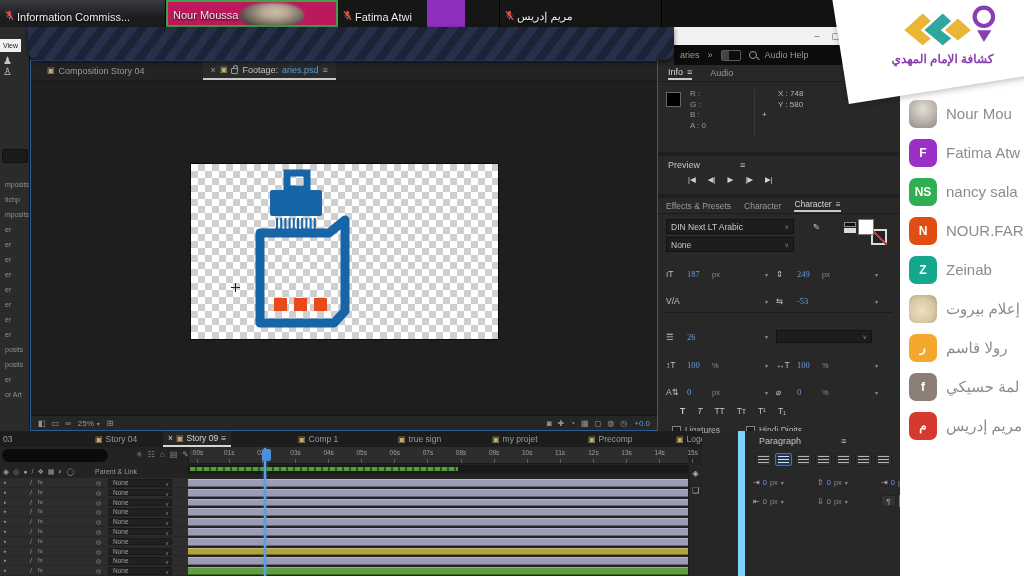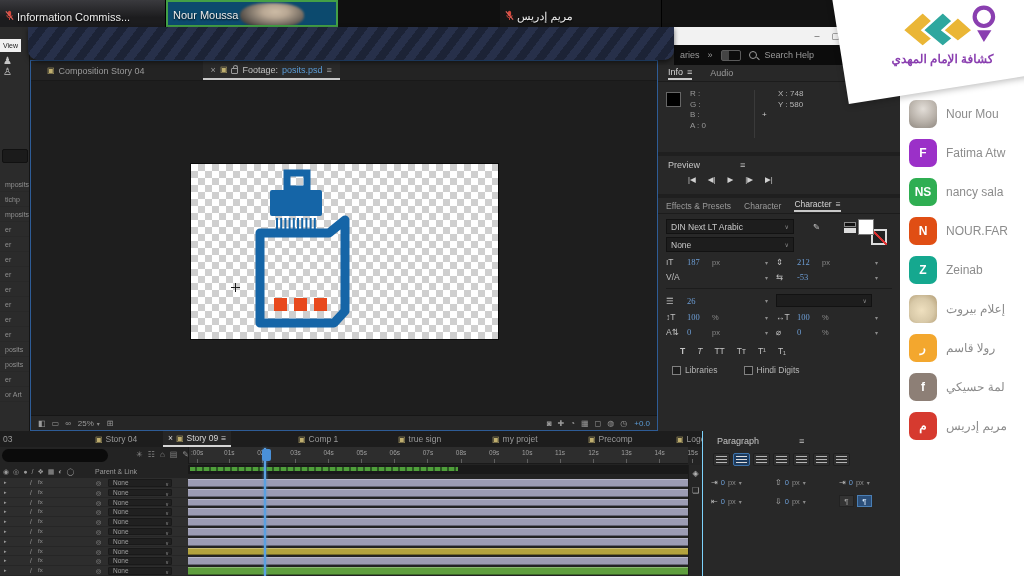--- a/index.html
+++ b/index.html
@@ -2,38 +2,38 @@
 <html><head>
 <meta charset="utf-8">
 <style>
   *{box-sizing:border-box;margin:0;padding:0}
   html,body{background:#000;font-family:"Liberation Sans",sans-serif;}
   .stage{position:relative;width:1024px;height:576px;overflow:hidden;background:#000;}
 
   
   .video-strip{position:absolute;left:0;top:0;width:900px;height:27px;background:#101010;}
   .vtile{position:absolute;top:0;height:27px;background:linear-gradient(180deg,#3a3a3e 0,#1c1c1e 65%);border-right:1px solid #000;overflow:hidden;}
-  .vtile.active{border:2px solid #43a047;background:#0c4a6e;}
+  .vtile.active{border:2px solid #43a047;background:#be185d;}
   .vtile.plain2,.vtile.purple{background:#161616;}
   .blob{position:absolute;right:32px;top:1px;width:64px;height:25px;border-radius:45%;background:radial-gradient(ellipse at 55% 35%,#cdbCA6 0,#b9a894 25%,#6d655c 60%,#2a2622 90%);filter:blur(1px);}
   .pblock{position:absolute;right:34px;top:0;width:38px;height:27px;background:#8e2fc0;}
   .vlabel{position:absolute;left:5px;bottom:4px;display:flex;align-items:center;gap:3px;font-size:11px;color:#ececec;text-shadow:0 1px 2px #000;white-space:nowrap;}
   .vfill{position:absolute;left:662px;top:0;width:238px;height:27px;background:#131313;}
 
   
   .sidebar{position:absolute;left:900px;top:0;width:124px;height:576px;background:#fff;}
   .wedge{position:absolute;left:-62px;top:-34px;width:215px;height:122px;background:#fff;transform:rotate(-9deg);box-shadow:0 2px 6px rgba(0,0,0,.25);}
   .org-emblem{position:absolute;top:0px;left:-8px;width:120px;height:52px;}
   .org-name{position:absolute;top:52px;left:-40px;width:165px;text-align:center;color:#8a3fb0;font-weight:bold;font-size:12px;direction:rtl;}
   .plist{position:absolute;top:94px;left:9px;width:140px;}
   .prow{display:flex;align-items:center;gap:9px;height:39px;}
   .pava{width:28px;height:28px;border-radius:7px;color:#fff;font-weight:bold;font-size:12px;display:flex;align-items:center;justify-content:center;flex:0 0 28px;}
   .pava.ph-gray{background:radial-gradient(circle at 50% 32%,#e3ded8 0,#b9b2aa 55%,#8f8880 100%);}
   .pava.ph-beige{background:radial-gradient(circle at 45% 55%,#efe0bf 0,#d8c9a8 55%,#b09a72 100%);}
-  .pname{font-size:12px;color:#8c8c8c;white-space:nowrap;}
+  .pname{font-size:15px;color:#8c8c8c;white-space:nowrap;}
 
   
   .ae{position:absolute;left:0;top:27px;width:900px;height:549px;background:#262626;}
   .banner{position:absolute;left:28px;top:0;width:646px;height:33px;background:repeating-linear-gradient(127deg,#27304a 0 8px,#1c2336 8px 16px);border-radius:0 0 10px 10px;box-shadow:0 2px 5px rgba(0,0,0,.55);z-index:3;}
   .win-strip{position:absolute;left:674px;top:0;width:226px;height:18px;background:#f2f2f2;display:flex;align-items:center;justify-content:flex-end;gap:12px;padding-right:60px;color:#555;font-size:9px;}
   .pinkblock{position:absolute;right:0;top:0;width:52px;height:18px;background:#edd0c6;border-radius:3px;}
   .winbtn{cursor:default;}
   .menu-strip{position:absolute;left:674px;top:18px;width:226px;height:20px;background:#0c0c0c;display:flex;align-items:center;gap:8px;padding-left:6px;color:#9a9a9a;font-size:9px;}
   .ws-box{width:20px;height:11px;border:1px solid #5a5a5a;border-radius:2px;background:linear-gradient(90deg,#444 0 40%,transparent 40%);}
   .search-ic{width:8px;height:8px;border:1px solid #9a9a9a;border-radius:50%;position:relative;}
@@ -85,21 +85,21 @@
   .caret{color:#8a8a8a;font-size:6px;}
   .eyedrop{position:absolute;right:80px;top:8px;color:#c5c5c5;}
   .fillwidget{position:absolute;right:8px;top:5px;width:34px;height:28px;}
   .fw-front{position:absolute;left:0;top:0;width:16px;height:16px;background:#fff;border:1px solid #777;z-index:2;}
   .fw-back{position:absolute;left:13px;top:10px;width:16px;height:16px;background:#222;border:2px solid #ddd;}
   .fw-back::after{content:"";position:absolute;left:-2px;top:-2px;width:16px;height:16px;background:linear-gradient(45deg,transparent 44%,#d33 44% 56%,transparent 56%);}
   .fw-mini{position:absolute;right:44px;top:8px;width:12px;}
   .fw-mini span{display:block;width:12px;height:5px;}
   .fw-mini .m1{background:#111;border:1px solid #888;}
   .fw-mini .m2{background:#ddd;margin-top:1px;}
-  .crow{display:flex;align-items:center;margin-top:5px;}
+  .crow{display:flex;align-items:center;margin-top:17px;}
   .half{width:110px;display:flex;align-items:center;gap:3px;}
   .cicon{color:#c0c0c0;width:18px;font-size:8.5px;}
   .cval{color:#6d9ed6;min-width:22px;font-family:Liberation Serif, serif;}
   .cunit{color:#8a8a8a;font-size:7.5px;}
   .half .caret{margin-left:auto;margin-right:8px;}
   .cdiv{height:1px;background:#1c1c1c;margin:6px 0 1px;}
   .stroke-dd{width:96px;height:13px;background:#1d1d1d;border:1px solid #121212;display:flex;justify-content:flex-end;align-items:center;padding:0 4px;}
   .faux{display:flex;gap:12px;margin:9px 0 0 14px;color:#c5c5c5;}
   .faux .it{font-style:italic;}
   .checks{display:flex;gap:26px;margin:9px 0 0 6px;color:#b5b5b5;font-size:8.5px;}
@@ -130,21 +130,21 @@
   .lcell .fx{position:absolute;left:38px;top:1px;font-size:6px;}
   .lcell .pw{position:absolute;left:96px;top:1px;font-size:6px;}
   .nonedd{position:absolute;left:108px;top:1px;width:64px;height:7.5px;background:#202020;border:1px solid #191919;border-radius:1px;color:#9f9f9f;padding-left:4px;line-height:6.5px;}
   .nonedd .caret{position:absolute;right:2px;top:1px;font-size:5px;}
   .tcell{position:absolute;left:188px;top:0;width:500px;height:100%;}
   .bar{position:absolute;left:0;right:0;top:1px;bottom:1px;box-shadow:inset 0 1px rgba(255,255,255,.28), inset 0 -1px rgba(0,0,0,.35);}
   .playhead{position:absolute;left:264px;top:17px;width:2px;height:128px;background:#5aa0e0;box-shadow:0 0 3px #5aa0e0;z-index:4;}
   .tl-right{position:absolute;right:0;top:34px;width:14px;height:111px;background:#252525;border-left:1px solid #1b1b1b;display:flex;flex-direction:column;align-items:center;gap:8px;padding-top:4px;color:#b5b5b5;font-size:8px;}
 
   
-  .paragraph{position:absolute;left:702px;top:404px;width:198px;height:145px;background:#282828;border-left:1px solid #7dd3fc;color:#9a9a9a;}
+  .paragraph{position:absolute;left:738px;top:404px;width:198px;height:145px;background:#282828;border-left:7px solid #7dd3fc;color:#9a9a9a;}
   .ptitle{display:flex;gap:40px;padding:5px 0 0 14px;font-size:9px;color:#c5c5c5;}
   .aligns{display:flex;gap:3px;margin:7px 0 0 10px;}
   .al-btn{width:17px;height:13px;background:#2e2e2e;border:1px solid #1f1f1f;border-radius:2px;display:flex;align-items:center;justify-content:center;}
   .al-btn span{width:11px;height:8px;background:repeating-linear-gradient(#b5b5b5 0 1px,transparent 1px 3px);}
   .al-btn.sel{background:#1d3a5c;border-color:#3f75ad;}
   .al-btn.sel span{background:repeating-linear-gradient(#dcdcdc 0 1px,transparent 1px 3px);}
   .pfields{margin:12px 0 0 8px;display:grid;grid-template-columns:64px 64px 58px;row-gap:8px;font-size:7.5px;}
   .pf{display:flex;gap:3px;align-items:center;}
   .pf .ic{color:#b9b9b9;font-size:8px;}
   .pf .v{color:#6d9ed6;} .pf .u{color:#8a8a8a;}
@@ -168,20 +168,32 @@
             </svg></span>
           <span>Information Commiss...</span>
         </div>
       </div>
       <div class="vtile active" style="left: 166px; width: 172px;">
         <div class="blob"></div>
         <div class="vlabel">
           <span>Nour Moussa</span>
         </div>
       </div>
+      <div class="vtile purple" style="left: 338px; width: 162px;">
+        <div class="pblock"></div>
+        <div class="vlabel">
+          <span class="micoff"><svg width="9" height="11" viewBox="0 0 10 12">
+              <rect x="3.2" y="0.8" width="3.6" height="6" rx="1.8" fill="#d6473c"></rect>
+              <path d="M2 5.5a3 3 0 0 0 6 0" fill="none" stroke="#d6473c"></path>
+              <line x1="5" y1="8.5" x2="5" y2="11" stroke="#d6473c"></line>
+              <line x1="1" y1="1.5" x2="9" y2="10.5" stroke="#e0635a" stroke-width="1.3"></line>
+            </svg></span>
+          <span>Fatima Atwi</span>
+        </div>
+      </div>
       <div class="vtile plain2" style="left: 500px; width: 162px;">
         <div class="vlabel">
           <span class="micoff"><svg width="9" height="11" viewBox="0 0 10 12">
               <rect x="3.2" y="0.8" width="3.6" height="6" rx="1.8" fill="#d6473c"></rect>
               <path d="M2 5.5a3 3 0 0 0 6 0" fill="none" stroke="#d6473c"></path>
               <line x1="5" y1="8.5" x2="5" y2="11" stroke="#d6473c"></line>
               <line x1="1" y1="1.5" x2="9" y2="10.5" stroke="#e0635a" stroke-width="1.3"></line>
             </svg></span>
           <span>مريم إدريس</span>
         </div>
@@ -196,21 +208,21 @@
       <span class="winbtn">–</span>
       <span class="winbtn">▢</span>
       <span class="pinkblock"></span>
     </div>
 
     <div class="menu-strip">
       <span>aries</span>
       <span>»</span>
       <span class="ws-box"></span>
       <span class="search-ic"></span>
-      <span>Search Help</span>
+      <span>Audio Help</span>
     </div>
 
     <div class="left-strip">
       <div class="view-chip">View</div>
       <div class="ls-icons" id="lsIcons">♟ ♙</div>
       <div class="ls-input"></div>
       <div class="ls-items" id="projItems">
           <div class="ls-item">mposits</div>
           <div class="ls-item">tichp</div>
           <div class="ls-item">mposits</div>
@@ -233,21 +245,21 @@
       <div class="vtabs">
         <div class="vtab1">
           <span class="comp-ico">▣</span>
           <span>Composition Story 04</span>
         </div>
         <div class="vtab2">
           <span>×</span>
           <span class="comp-ico">▣</span>
           <span class="lock"></span>
           <span class="fprefix">Footage:</span>
-          <span class="ffile">posits.psd</span>
+          <span class="ffile">aries.psd</span>
           <span>≡</span>
         </div>
       </div>
 
       <div class="canvas">
         <svg style="position:absolute;left:52px;top:5px;" width="132" height="165" viewBox="0 0 132 165">
           <rect x="44" y="4" width="20" height="16" fill="none" stroke="#1565a7" stroke-width="7"></rect>
           <rect x="27" y="21" width="52" height="26" rx="2" fill="#1565a7"></rect>
           <g fill="#1565a7">
             <rect x="33" y="49" width="2" height="11"></rect>
@@ -361,21 +373,21 @@
 
         <div class="crow">
           <div class="half">
             <span class="cicon">ıT</span>
             <span class="cval">187</span>
             <span class="cunit">px</span>
             <span class="caret">▾</span>
           </div>
           <div class="half">
             <span class="cicon">⇕</span>
-            <span class="cval">212</span>
+            <span class="cval">249</span>
             <span class="cunit">px</span>
             <span class="caret">▾</span>
           </div>
         </div>
         <div class="crow">
           <div class="half">
             <span class="cicon">V/A</span>
             <span class="cval"></span>
             <span class="caret">▾</span>
           </div>
@@ -428,21 +440,21 @@
             <span style="font-weight: bold;">T</span>
             <span class="it">T</span>
             <span>TT</span>
             <span>Tᴛ</span>
             <span>T¹</span>
             <span>T₁</span>
           </div>
         <div class="checks">
           <span class="cb">
             <span class="cbx"></span>
-              <span>Libraries</span>
+              <span>Ligatures</span>
           </span>
           <span class="cb">
             <span class="cbx"></span>
               <span>Hindi Digits</span>
           </span>
         </div>
       </div>
     </div>
 
     <div class="timeline">

